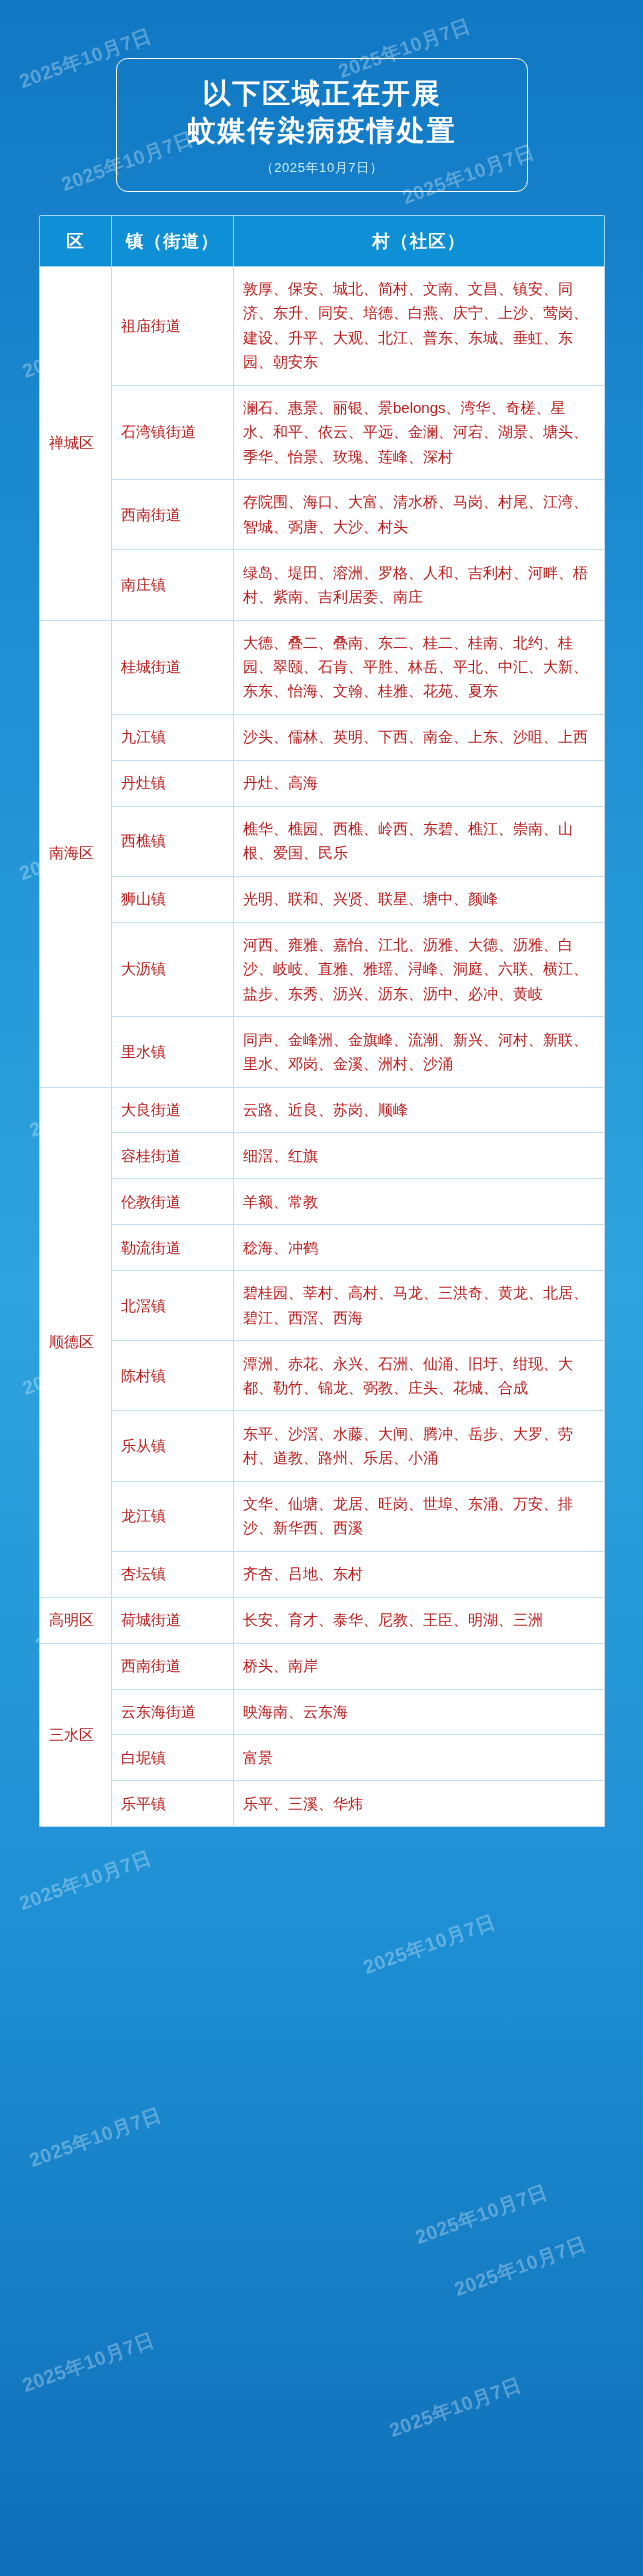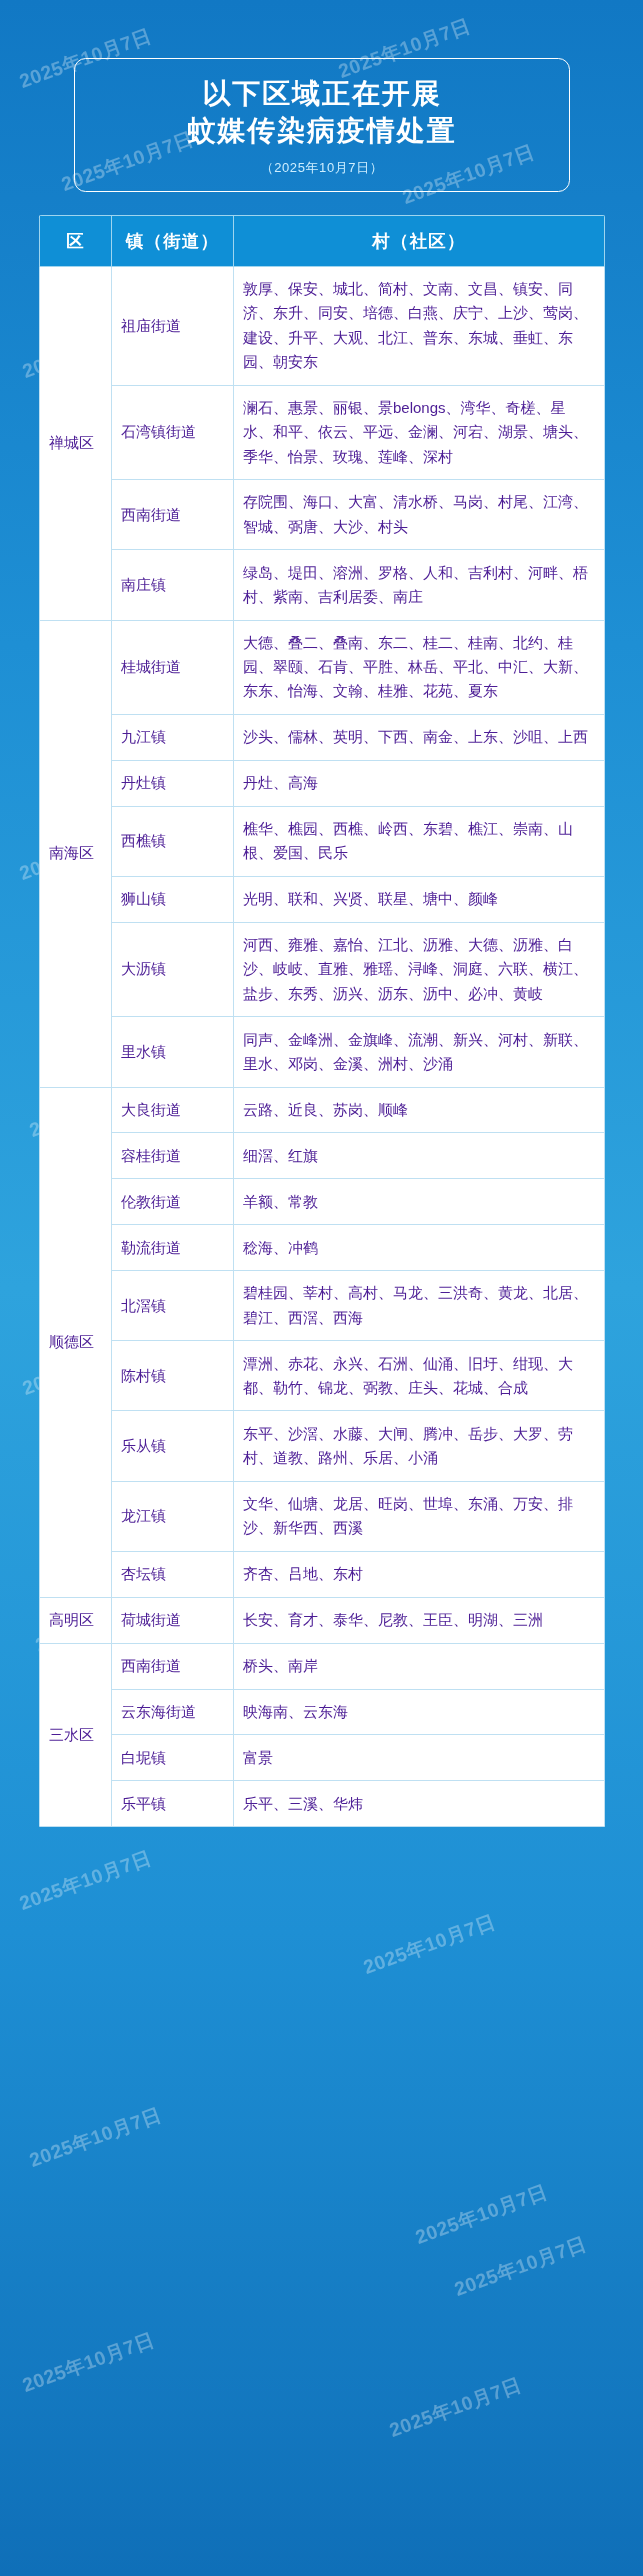--- a/index.html
+++ b/index.html
@@ -38,21 +38,21 @@
     transform: rotate(-20deg);
     white-space: nowrap;
     letter-spacing: 0.6px;
   }
 
   
   .header {
     position: relative;
     z-index: 10;
     margin: 19.3px auto 23px auto;
-    width: 496px;
+    width: 412px;
     border: 1.9px solid #ffffff;
     border-radius: 11.6px;
     padding: 16.7px 6.4px 14px 6.4px;
     text-align: center;
     box-sizing: border-box;
   }
   .header .title-line {
     color: #ffffff;
     font-size: 28px;
     font-weight: bold;
@@ -86,21 +86,21 @@
     font-weight: bold;
     letter-spacing: 1.3px;
     padding: 13px 3.9px;
     text-align: center;
     border: 0.6px solid #9fd5ef;
   }
   table.data td {
     border: 0.6px solid #bfe0f2;
     padding: 10.3px 9px;
     font-size: 15px;
-    color: #4c1d95;
+    color: #b91c1c;
     line-height: 1.62;
     vertical-align: middle;
     background: #ffffff;
     word-break: break-all;
   }
   td.district {
     text-align: left;
     font-size: 16px;
     color: #123d59;
     background: #f2fafe;

